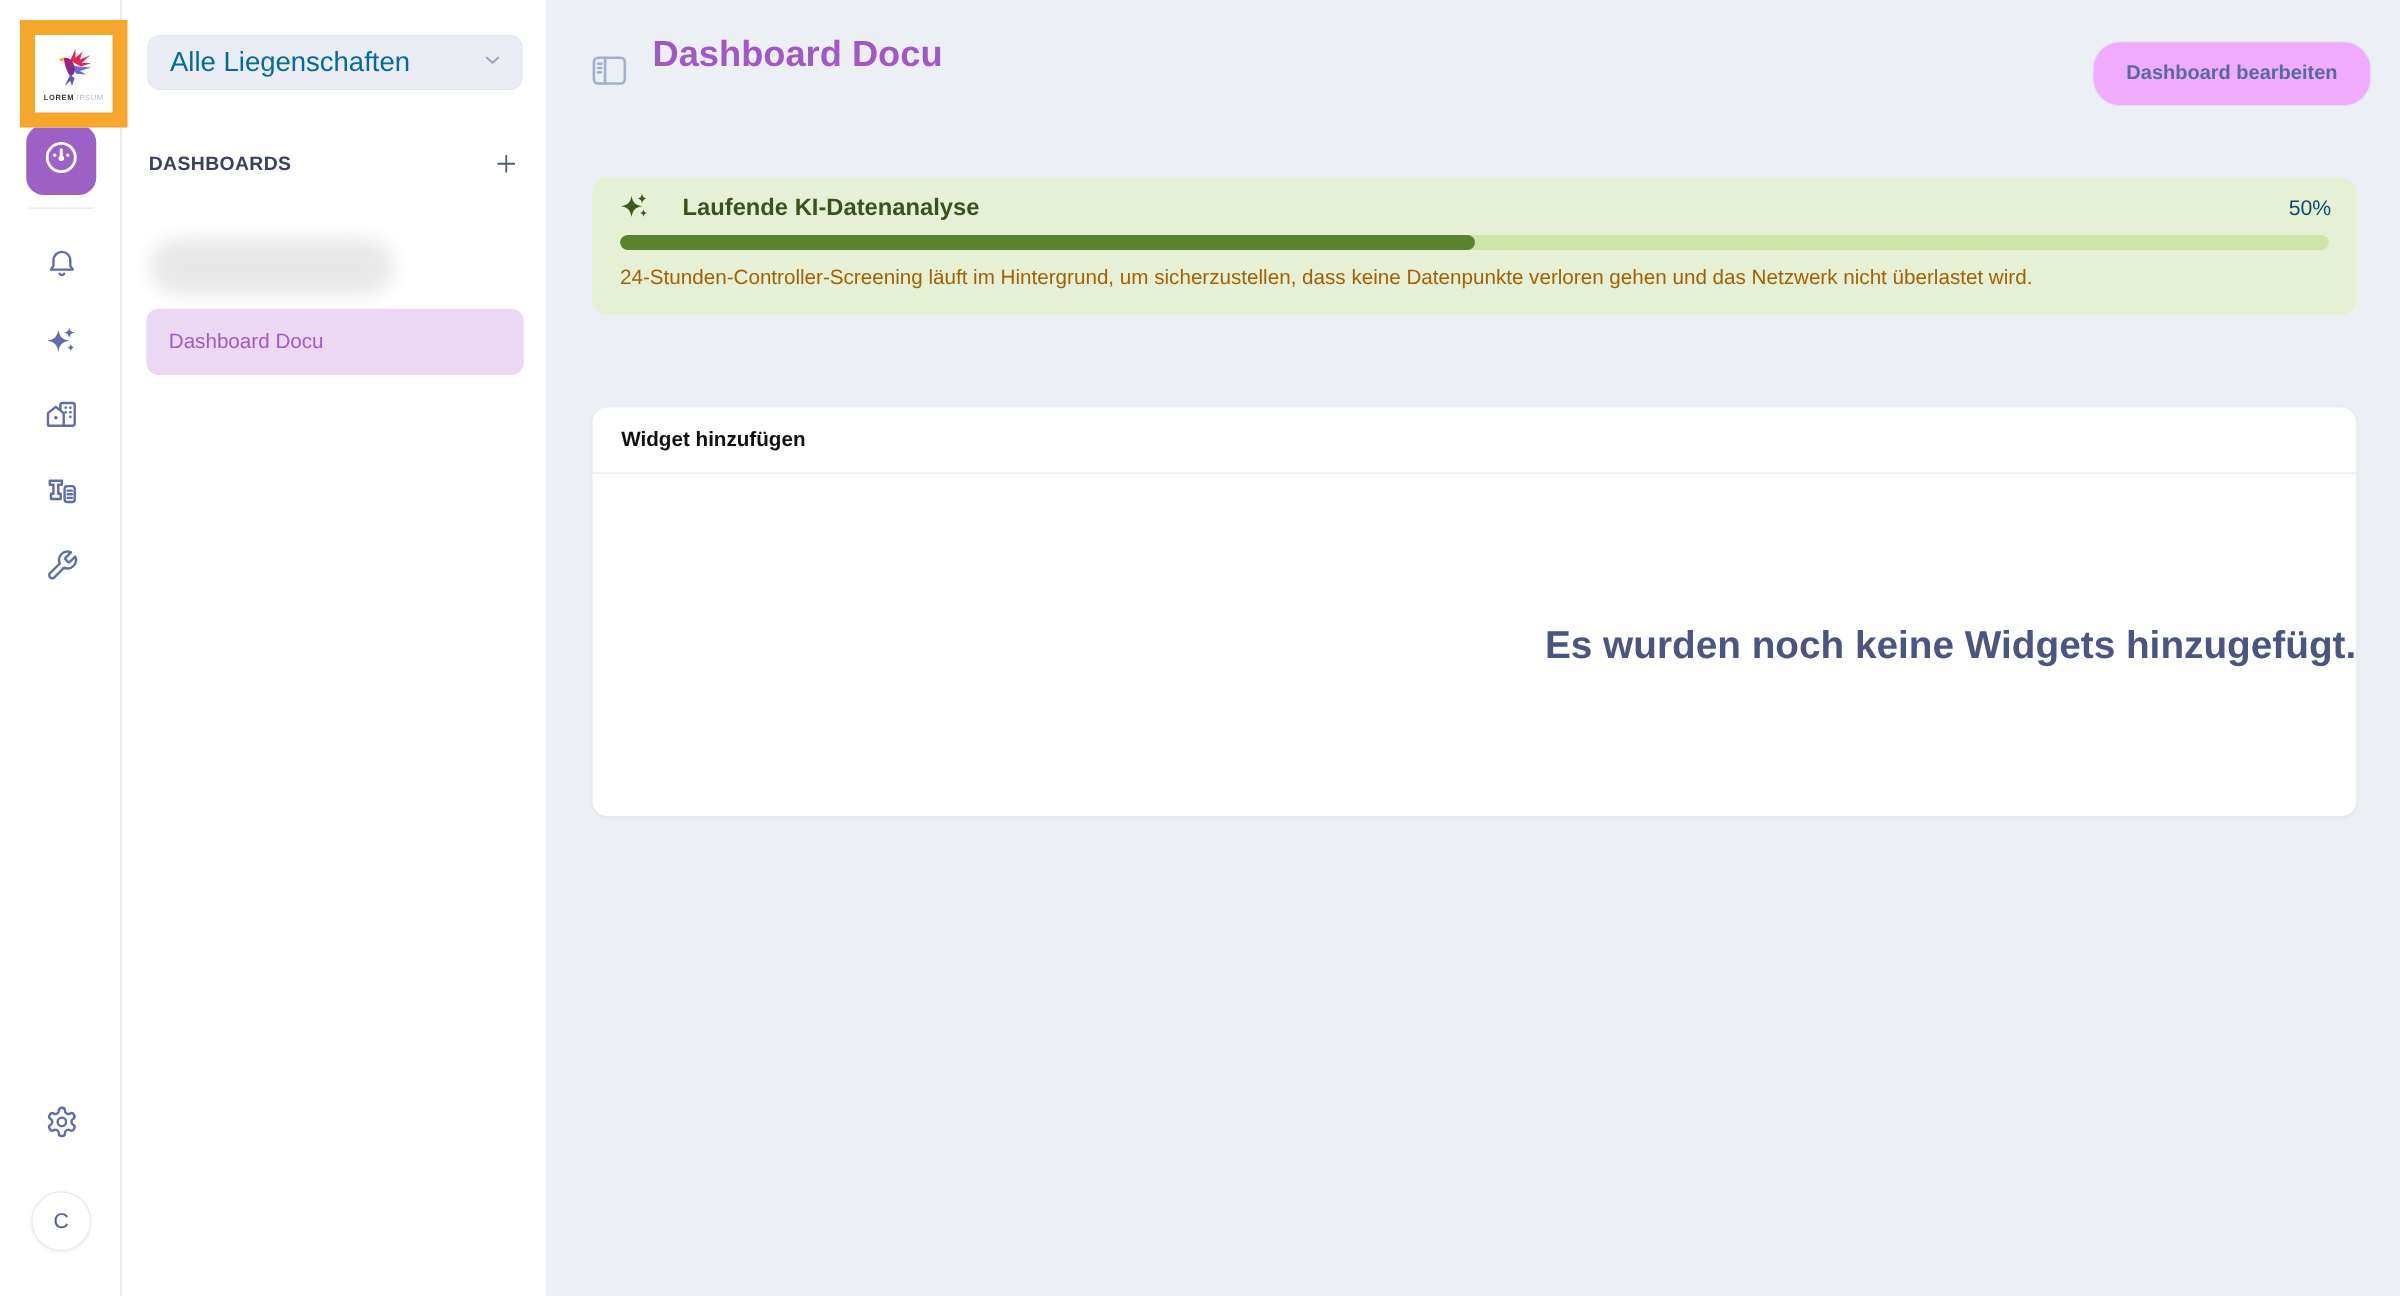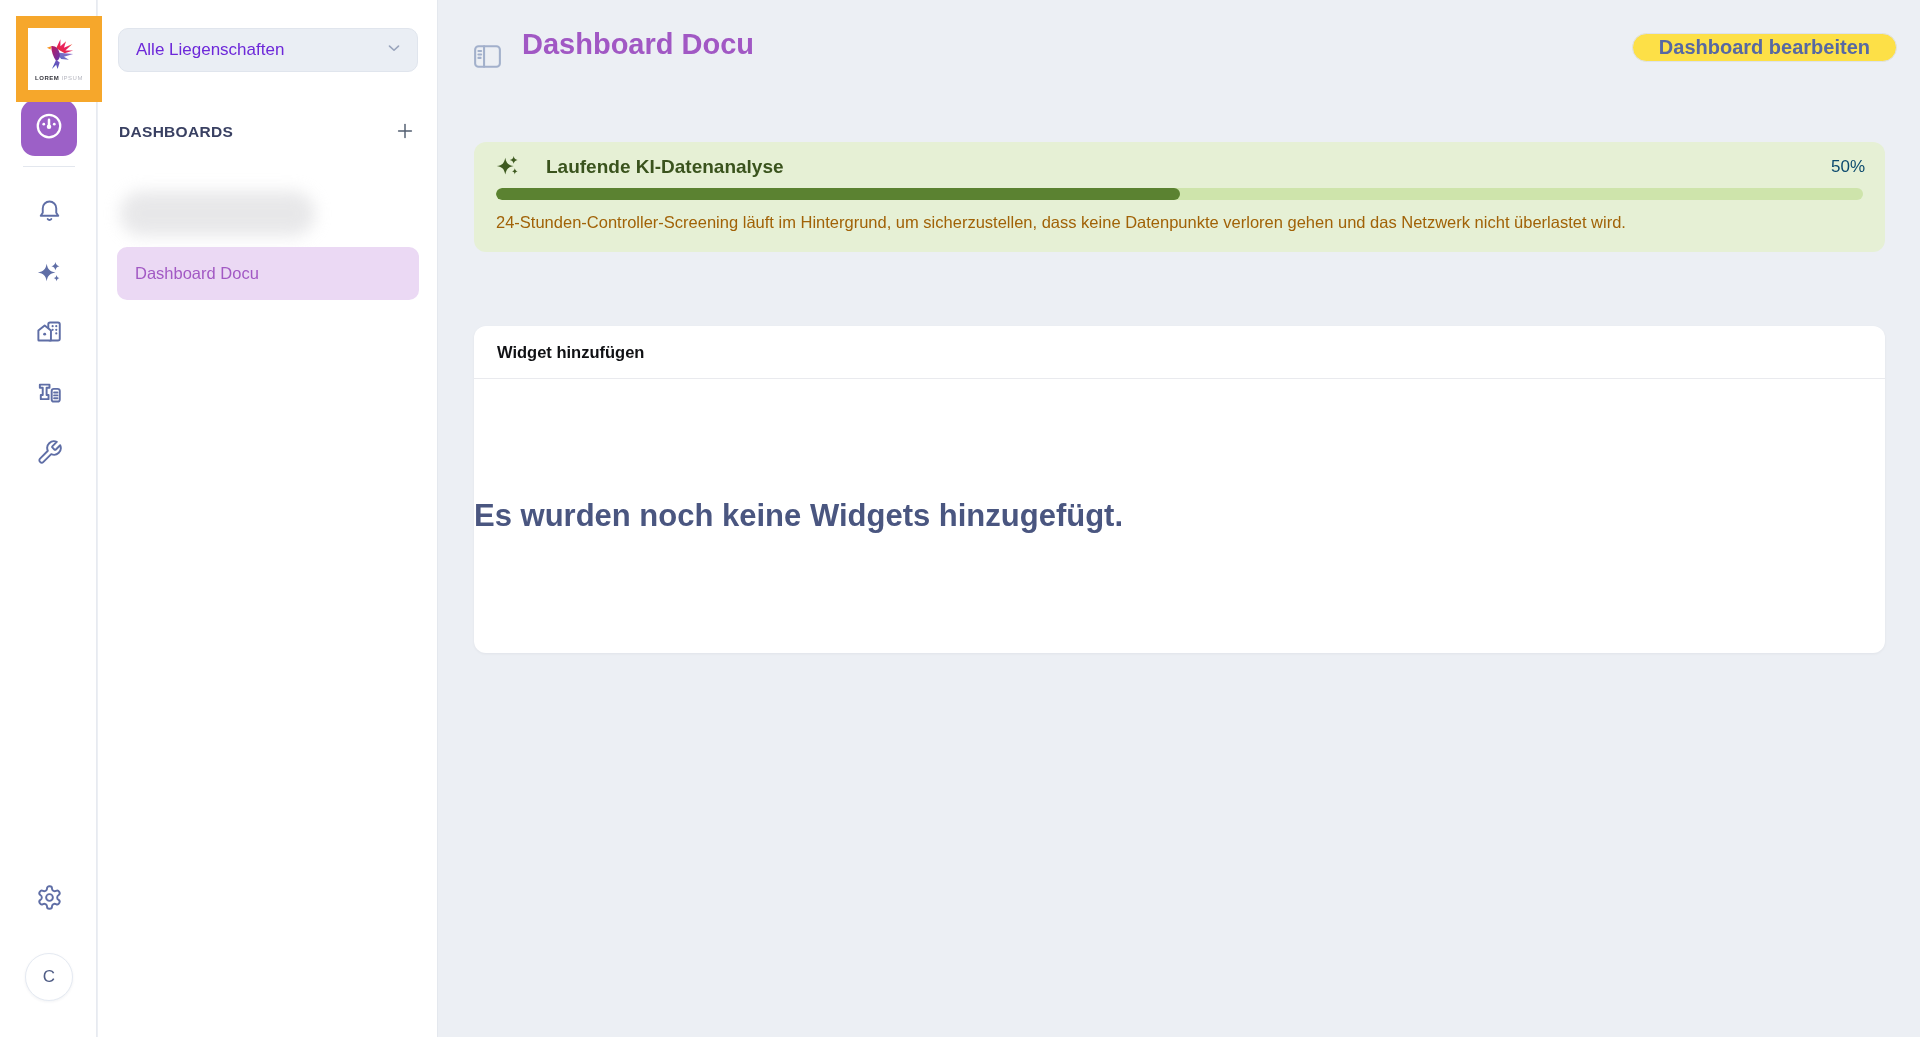--- a/index.html
+++ b/index.html
@@ -16,46 +16,46 @@
   .logo-text .lt1 { color:#33333B; font-weight:700; }
   .logo-text .lt2 { color:#B8B9C2; }
   .nav-active { position:absolute; left:21px; top:100px; width:56px; height:56px; border-radius:14px; background:#9C60C7; display:flex; align-items:center; justify-content:center; cursor:pointer; }
   .rail-divider { position:absolute; left:23px; top:166px; width:52px; height:1px; background:#E3E7EE; }
   .rail-btn { position:absolute; left:33px; width:32px; height:30px; display:flex; align-items:center; justify-content:center; cursor:pointer; background:none; border:none; padding:0; }
   .avatar { position:absolute; left:25px; top:953px; width:48px; height:48px; border-radius:50%; border:1px solid #E5EAF2; background:#fff; box-shadow:0 1px 3px rgba(20,30,60,.06); color:#4F5C85; font-size:17px; display:flex; align-items:center; justify-content:center; cursor:pointer; }
 
   
   .sidebar { position:absolute; left:98px; top:0; width:340px; height:100%; background:#fff; border-right:1px solid #E4E8EE; z-index:4; }
   .prop-select { position:absolute; left:20px; top:28px; width:300px; height:44px; border:1px solid #E0E5ED; background:#EAEEF4; border-radius:10px; display:flex; align-items:center; padding:0 14px 0 17px; cursor:pointer; }
-  .prop-select .val { color:#6d28d9; font-size:17px; flex:1; }
+  .prop-select .val { color:#0369a1; font-size:22px; flex:1; }
   .section-row { position:absolute; left:21px; top:118px; width:297px; height:28px; display:flex; align-items:center; justify-content:space-between;text-align:center; }
   .section-title { font-size:15.5px; font-weight:700; color:#394062; letter-spacing:.3px; }
   .add-btn { background:none; border:none; padding:0; cursor:pointer; display:flex; align-items:center; }
   .blur-item { position:absolute; left:22px; top:191px; width:195px; height:45px; background:#D5D5D8; border-radius:22px; filter:blur(8px); opacity:.55; cursor:pointer; }
   .dash-item { position:absolute; left:19px; top:247px; width:302px; height:53px; background:#EBD9F4; border-radius:10px; display:flex; align-items:center; padding:0 18px; cursor:pointer; }
   .dash-item span { color:#A259C4; font-size:16.5px; }
 
   
   .main { position:absolute; left:438px; top:0; right:0; height:100%; }
   .panel-toggle { position:absolute; left:32px; top:40px; background:none; border:none; padding:0; cursor:pointer; }
   .page-title { position:absolute; left:84px; top:28px; font-size:29px; font-weight:700; color:#A158C4; }
-  .edit-btn { position:absolute; right:23px; top:33px; height:29px; padding:0 26px; border-radius:22px; background:#fde047; border:1px solid #DDE2EB; color:#5768A3; font-size:20px; font-weight:600; display:flex; align-items:center; cursor:pointer; font-family:"Liberation Sans", sans-serif; }
+  .edit-btn { position:absolute; right:23px; top:33px; height:52px; padding:0 26px; border-radius:22px; background:#f0abfc; border:1px solid #DDE2EB; color:#5768A3; font-size:16px; font-weight:600; display:flex; align-items:center; cursor:pointer; font-family:"Liberation Sans", sans-serif; }
 
   .banner { position:absolute; left:36px; top:142px; width:1411px; height:110px; background:#E6F0D5; border-radius:12px; padding:10px 20px 12px 20px; }
   .banner-row1 { display:flex; align-items:center; height:30px; }
   .banner-title { margin-left:25px; font-size:19px; font-weight:700; color:#3A531D; }
   .banner-pct { margin-left:auto; font-size:17px; color:#0c4a6e; }
   .progress-track { margin:6px 0 0 2px; width:1367px; height:12px; border-radius:6px; background:#CEE4AB; overflow:hidden; }
   .progress-fill { height:100%; border-radius:6px; background:#5B8231; width:0; }
   .banner-desc { margin:13px 0 0 2px; font-size:16.5px; color:#a16207; }
 
   .card { position:absolute; left:36px; top:278px; width:1411px; height:327px; background:#fff; border-radius:12px; box-shadow:0 1px 3px rgba(15,23,42,.05);margin-top:48px; }
   .card-head { height:53px; display:flex; align-items:center; padding:0 23px; border-bottom:1px solid #E9EAEE; cursor:pointer; }
   .card-head span { font-size:16.5px; font-weight:700; color:#101114; }
-  .card-body { height:273px; display:flex; align-items:center; justify-content:flex-start; }
+  .card-body { height:273px; display:flex; align-items:center; justify-content:flex-end; }
   .empty-msg { font-size:31px; font-weight:700; color:#4A5680; }
 </style>
 </head>
 <body>
 
 <nav class="rail">
 
   <div class="logo-frame">
     <div style="display:flex;flex-direction:column;align-items:center;">
       <span>

